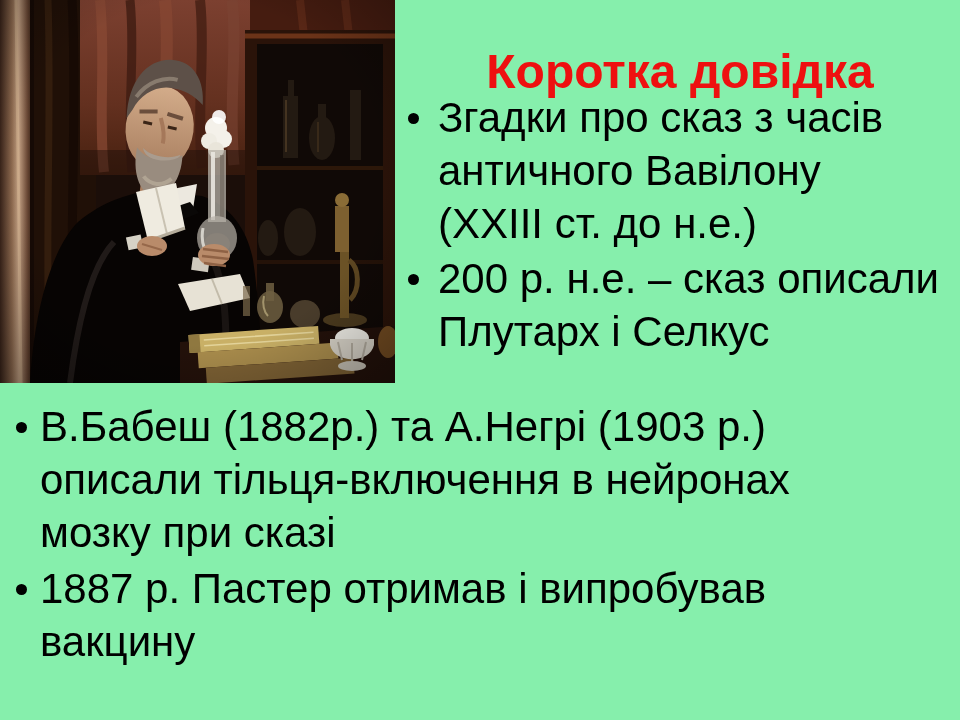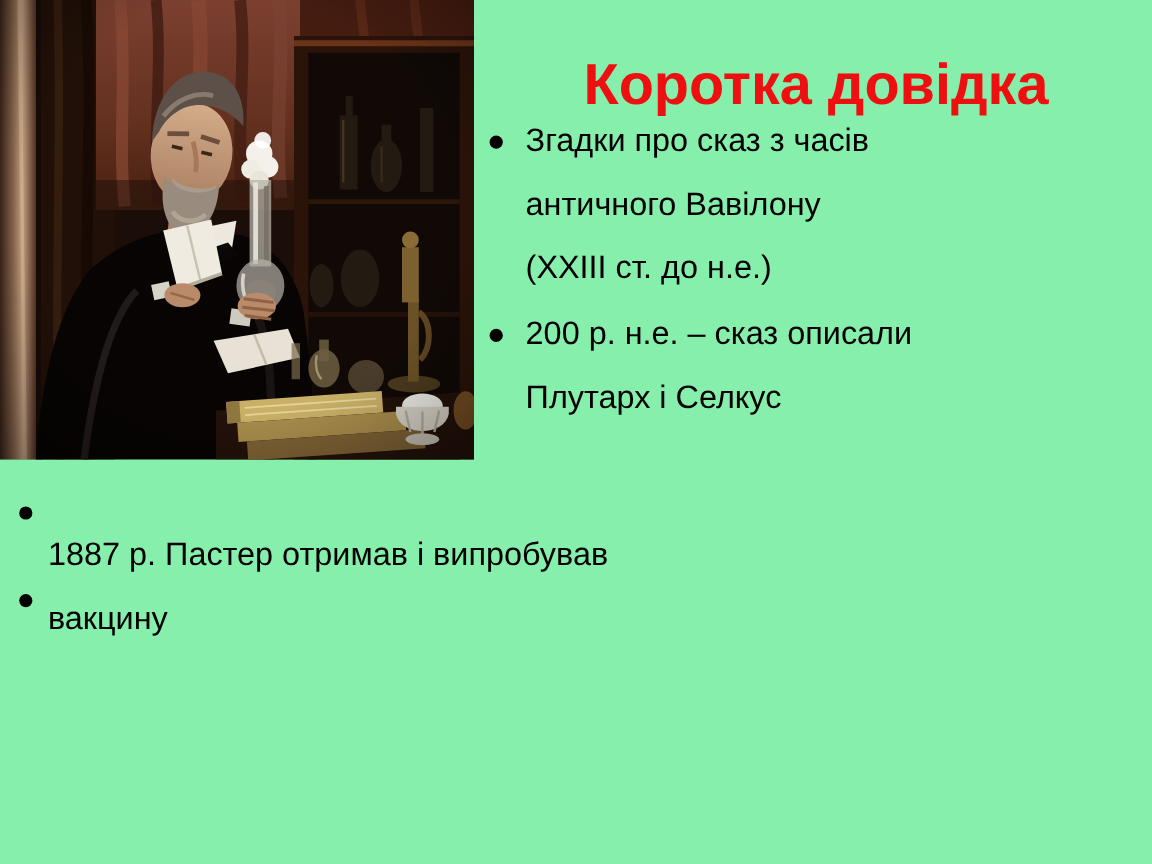--- a/index.html
+++ b/index.html
@@ -25,32 +25,32 @@
     text-align: center;
     font-size: 48px;
     line-height: 55px;
     white-space: nowrap;
   }
   .bullets { position: absolute; }
   .bullets-top { left: 400px; top: 91px; width: 560px; }
   .bullets-bottom { left: 10px; top: 400px; width: 935px; }
   .bullet-item { display: flex; align-items: flex-start; }
   .bullets-top .bullet-item + .bullet-item { margin-top: 2px; }
-  .bullets-bottom .bullet-item + .bullet-item { margin-top: 3px; align-items: center; }
+  .bullets-bottom .bullet-item + .bullet-item { margin-top: 3px; }
   .dot {
     flex: none;
     width: 11px; height: 11px;
     border-radius: 50%;
     background: #000;
     margin-top: 22px;
   }
   .bullets-top .dot { margin-left: 8px; margin-right: 19px; }
   .bullets-bottom .dot { margin-left: 6px; margin-right: 13px; }
   .bullet-text {
-    font-size: 27px;
+    font-size: 42px;
     line-height: 53px;
     white-space: pre-line;
   }
 </style>
 </head>
 <body>
 
 <div class="slide">
 
   <svg class="painting" viewBox="0 0 395 383" aria-hidden="true">
@@ -230,20 +230,23 @@
     <div class="bullet-item">
       <span class="dot"></span>
       <div class="bullet-text">200 р. н.е. – сказ описали
 Плутарх і Селкус</div>
     </div>
   </div>
 
   <div class="bullets bullets-bottom">
     <div class="bullet-item">
       <span class="dot"></span>
+      <div class="bullet-text">В.Бабеш (1882р.) та А.Негрі (1903 р.)
+описали тільця-включення в нейронах
+мозку при сказі</div>
     </div>
     <div class="bullet-item">
       <span class="dot"></span>
       <div class="bullet-text">1887 р. Пастер отримав і випробував
 вакцину</div>
     </div>
   </div>
 
 </div>
 

